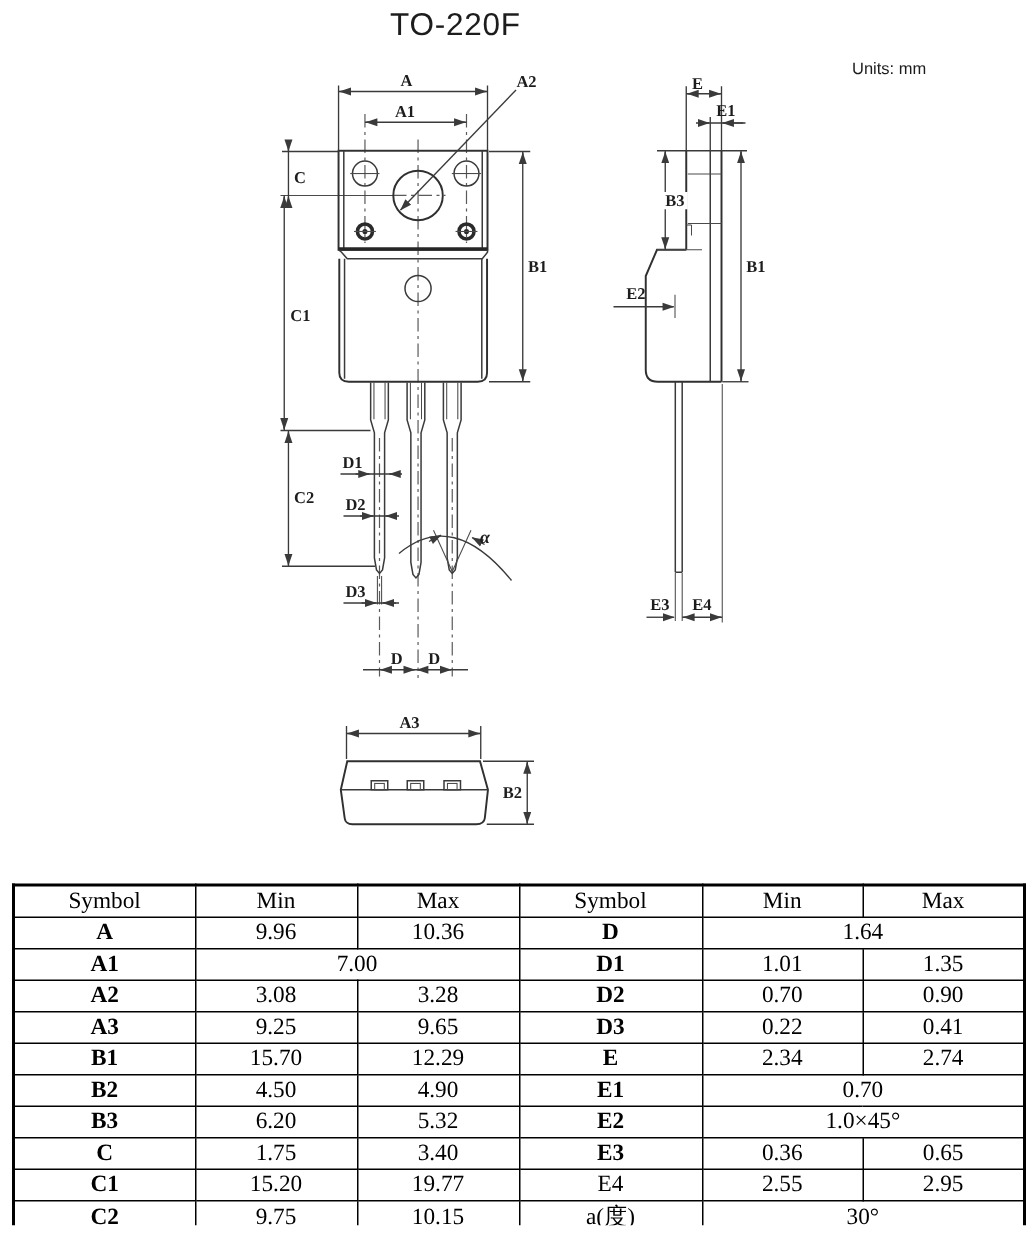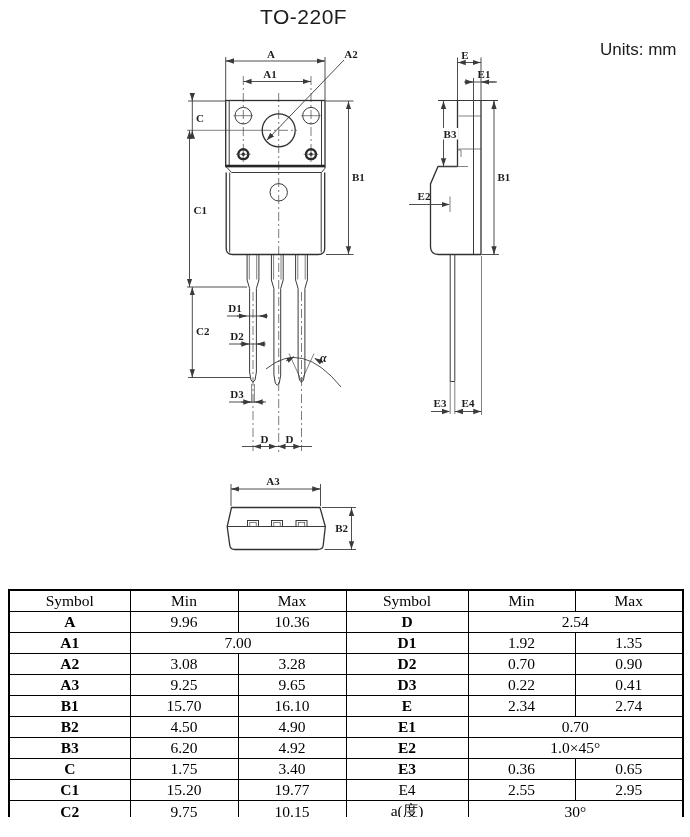--- a/index.html
+++ b/index.html
@@ -1,19 +1,19 @@
 <!DOCTYPE html>
 <html><head>
 <meta charset="utf-8">
 <style>
   html,body{margin:0;padding:0;background:#ffffff;}
   .page{position:relative;width:690px;height:817px;background:#fff;overflow:hidden;
         font-family:"Liberation Sans",sans-serif;color:#111;}
   .doc-title{position:absolute;left:260px;top:5px;font-size:21px;letter-spacing:.5px;color:#1c1c1c;}
-  .units{position:absolute;left:600px;top:40px;font-size:17px;color:#1c1c1c;}
+  .units{position:absolute;left:568px;top:40px;font-size:11px;color:#1c1c1c;}
   svg.drawing{position:absolute;left:0;top:0;}
   svg .ln{stroke:#3a3a3a;stroke-width:1;fill:none;}
   svg .thick{stroke:#262626;stroke-width:2.4;fill:none;}
   svg .med{stroke:#303030;stroke-width:1.3;fill:none;}
   svg .thin{stroke:#4a4a4a;stroke-width:.7;fill:none;}
   svg .cl{stroke:#5a5a5a;stroke-width:.8;fill:none;stroke-dasharray:9 3 2 3;}
   svg .dim{stroke:#3a3a3a;stroke-width:.9;fill:none;}
   svg text.lbl{font-family:"Liberation Serif","DejaVu Serif",serif;font-weight:bold;
                font-size:11px;fill:#1d1d1d;}
   svg text.it{font-style:italic;font-size:12px;}
@@ -260,27 +260,27 @@
         <th>Min</th>
         <th>Max</th>
       </tr>
     </thead>
     <tbody>
         <tr>
           <td class="sym-bold">A</td>
           <td>9.96</td>
           <td>10.36</td>
           <td class="sym-bold">D</td>
-          <td colspan="2">2.54</td>
+          <td colspan="2">1.64</td>
         </tr>
         <tr>
           <td class="sym-bold">A1</td>
           <td colspan="2">7.00</td>
           <td class="sym-bold">D1</td>
-          <td>1.92</td>
+          <td>1.01</td>
           <td>1.35</td>
         </tr>
         <tr>
           <td class="sym-bold">A2</td>
           <td>3.08</td>
           <td>3.28</td>
           <td class="sym-bold">D2</td>
           <td>0.70</td>
           <td>0.90</td>
         </tr>
@@ -288,36 +288,36 @@
           <td class="sym-bold">A3</td>
           <td>9.25</td>
           <td>9.65</td>
           <td class="sym-bold">D3</td>
           <td>0.22</td>
           <td>0.41</td>
         </tr>
         <tr>
           <td class="sym-bold">B1</td>
           <td>15.70</td>
-          <td>16.10</td>
+          <td>12.29</td>
           <td class="sym-bold">E</td>
           <td>2.34</td>
           <td>2.74</td>
         </tr>
         <tr>
           <td class="sym-bold">B2</td>
           <td>4.50</td>
           <td>4.90</td>
           <td class="sym-bold">E1</td>
           <td colspan="2">0.70</td>
         </tr>
         <tr>
           <td class="sym-bold">B3</td>
           <td>6.20</td>
-          <td>4.92</td>
+          <td>5.32</td>
           <td class="sym-bold">E2</td>
           <td colspan="2">1.0×45°</td>
         </tr>
         <tr>
           <td class="sym-bold">C</td>
           <td>1.75</td>
           <td>3.40</td>
           <td class="sym-bold">E3</td>
           <td>0.36</td>
           <td>0.65</td>

